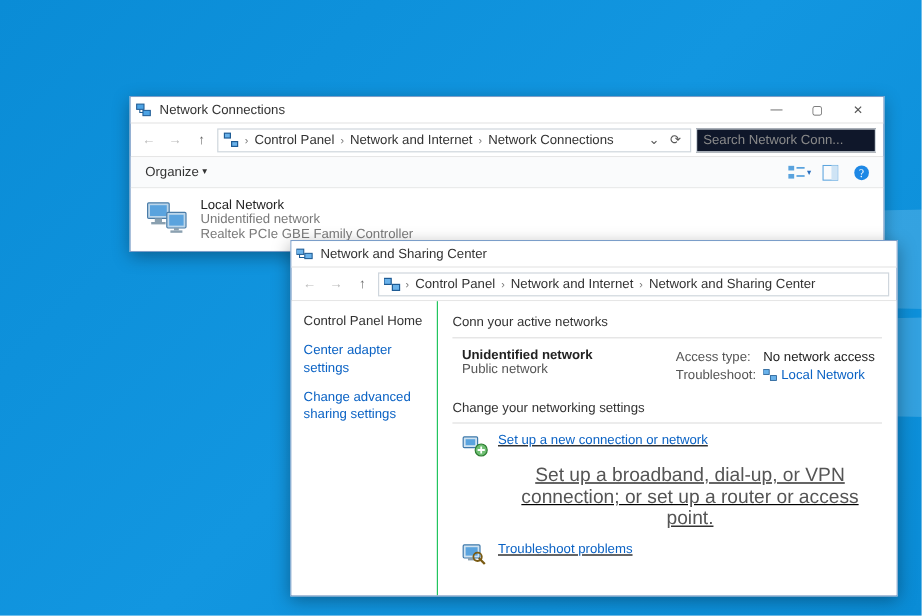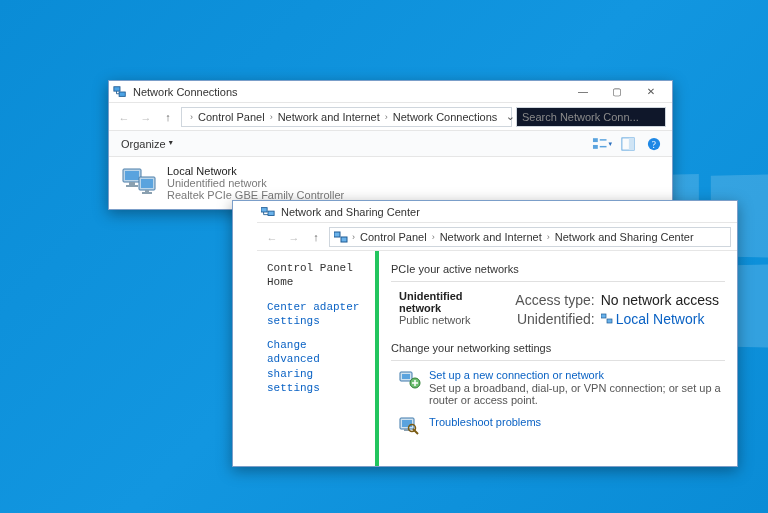--- a/index.html
+++ b/index.html
@@ -120,38 +120,36 @@
   }
   .neticon {
     width: 36px; height: 32px;
   }
   .neticon svg { width:36px;height:32px;}
   .netlabels .ln1 { color:#222; }
   .netlabels .ln2, .netlabels .ln3 { color:#7a7a7a; }
 
   
   .w2 {
-    left: 232px; top: 200px;
+    left: 242px; top: 200px;
     width: 506px;
-    padding-left: 24px;
   }
   .w1 {
     left: 108px; top: 80px;
-    width: 565px;
+    width: 629px;
   }
   .w2 .body {
     display:flex;
     background:#fff;
     min-height: 215px;
   }
   .sidebar {
     width: 122px;
     padding: 10px 10px;
-    border-right: 4px solid #22c55e;
-    font-family: Liberation Mono, monospace;
+    border-right: 1px solid #22c55e;
   }
   .sidebar .sidelink {
     color: #0a62c4;
     font-size: 11px;
     margin-bottom: 10px;
     line-height: 1.3;
     cursor: default;
   }
   .sidebar .sidelink.first { color:#333; }
   .main {
@@ -170,35 +168,34 @@
   .divider { border-top:1px solid #e0e0e0; margin: 2px 0 8px 0;}
   .netrow {
     display: flex; gap: 18px;
     margin-left: 8px;
     margin-bottom: 12px;
   }
   .netrow .netname { font-weight:600; color:#222; }
   .netrow .netsub { color:#555; }
   .netinfo {
     margin-left: auto;
-    font-size: 14px;
-    text-align: right;
+    font-size: 11px;
   }
   .netinfo table td { padding: 0 4px 1px 0; white-space:nowrap;}
   .netinfo .lbl { color:#555; }
   .netinfo .val { color:#222; }
   .netinfo .link { color:#0a62c4; display:flex; align-items:center; gap:3px;}
   .netinfo .mi { width:12px;height:12px; }
-  .actions { margin-top: 4px; margin-left:8px;}
+  .actions { margin-top: 4px; margin-left:8px;text-decoration:underline;}
   .action {
     display:flex; gap:8px; margin-bottom: 10px; align-items:flex-start;
   }
   .action .aicon { width:22px; height:20px; flex-shrink:0;}
   .action .atitle { color:#0a62c4; font-size:11px; }
-  .action .adesc { color:#555; font-size:11px; margin-top:1px;}
+  .action .adesc { color:#555; font-size:16px; margin-top:15px;text-align:center;}
   .caret{font-size:8px;}
 </style>
 </head>
 <body>
 
 <div class="winlogo">
   <div class="pane p1"></div>
     <div class="pane p2"></div>
     <div class="pane p3"></div>
     <div class="pane p4"></div>
@@ -323,36 +320,36 @@
       <span class="crumb">Network and Sharing Center</span>
     </div>
   </div>
   <div class="body">
     <div class="sidebar">
       <div class="sidelink first">Control Panel Home</div>
       <div class="sidelink">Center adapter settings</div>
       <div class="sidelink">Change advanced sharing settings</div>
     </div>
     <div class="main">
-      <div class="section-label">PCIe your active networks</div>
+      <div class="section-label">Conn your active networks</div>
       <div class="divider"></div>
       <div class="netrow">
         <div>
           <div class="netname">Unidentified network</div>
           <div class="netsub">Public network</div>
         </div>
         <div class="netinfo">
           <table>
             <tbody>
                 <tr>
               <td class="lbl">Access type:</td>
               <td class="val">No network access</td>
             </tr>
             <tr>
-              <td class="lbl">Unidentified:</td>
+              <td class="lbl">Troubleshoot:</td>
               <td>
                 <span class="link">
                   <svg class="mi" viewBox="0 0 12 12">
                         <rect x="0" y="1" width="5" height="4" fill="#6ab2ea" stroke="#1e5b94" stroke-width="0.7"></rect>
                         <rect x="6" y="6" width="5" height="4" fill="#6ab2ea" stroke="#1e5b94" stroke-width="0.7"></rect>
                       </svg>
                   <span>Local Network</span>
                 </span>
               </td>
             </tr>

